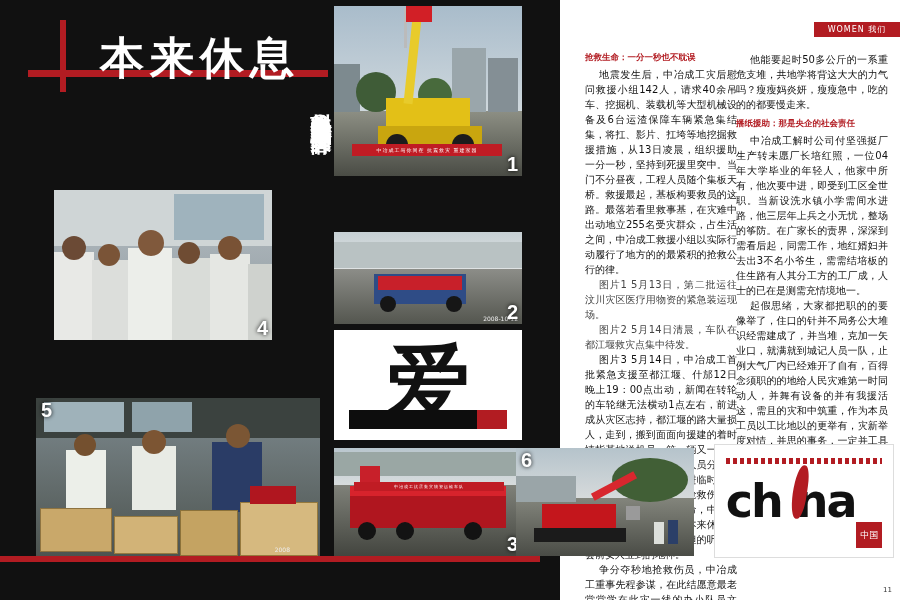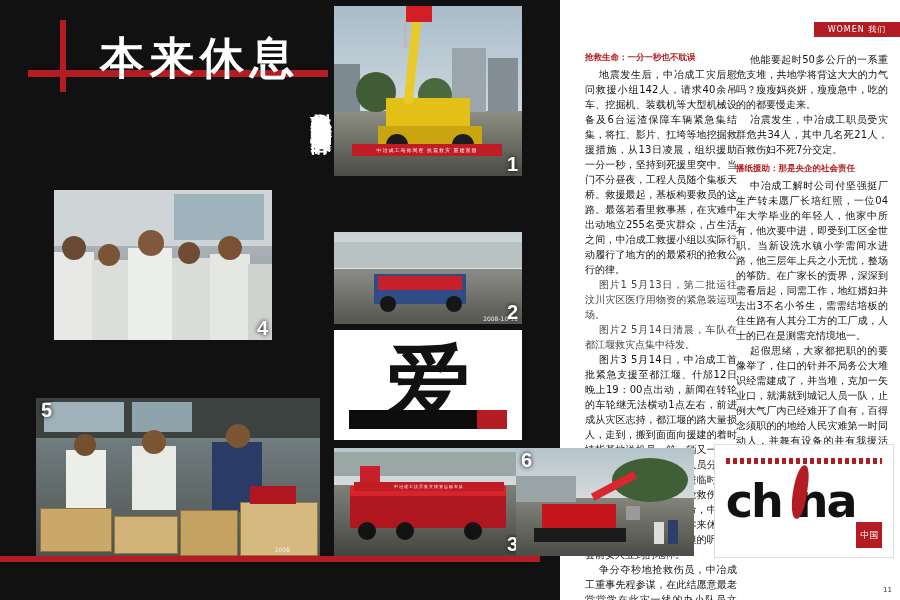--- a/index.html
+++ b/index.html
@@ -210,21 +210,20 @@
         <span class="q">图片2 5月14日清晨，车队在都江堰救灾点集中待发。</span>
         <span class="ind">图片3 5月14日，中冶成工首批紧急支援至都江堰、什邡12日晚上19：00点出动，新闻在转轮的车轮继无法横动1点左右，前进成从灾区志持，都江堰的路大量损人，走到，搬到面面向援建的着时情指基地送机员，第一辆又一辆的救护车速进度内。医护人员分散。分散区将救员车左上边进临时措建的频道床。争分夺秒地抢救伤员，为了挽救这些无辜的生命，中冶成工员们人员八天八夜，本来休息、转到的运输备目交天，但的听次接会前安人业到的地神。</span>
         <span class="ind">争分夺秒地抢救伤员，中冶成工重事先程参谋，在此结愿意最老堂堂学在此灾一线的办小队员文名。</span>
         <span class="ind">天半军教定现场，会时，中冶成工医院护士，小小的千手，擦面消参体，百遗世受包群众中，小小的</span>
       </div>
     </div>
 
     <div class="col2">
       <div class="colbody" style="margin-bottom:6px;">
         <span class="ind">他能要起时50多公斤的一系重危支堆，共地学将背这大大的力气吗？瘦瘦妈炎妍，瘦瘦急中，吃的的的都要慢走来。</span>
-        <span class="ind">冶震发生，中冶成工职员受灾群危共34人，其中几名死21人，百救伤妇不死7分交定。</span>
       </div>
       <div class="colhead">播纸援助：那是央企的社会责任</div>
       <div class="colbody">
         <span class="ind">中冶成工解时公司付坚强挺厂生产转未愿厂长培红照，一位04年大学毕业的年轻人，他家中所有，他次要中进，即受到工区全世职。当新设洗水镇小学需间水进路，他三层年上兵之小无忧，整场的筝防。在广家长的责界，深深到需看后起，同需工作，地红婿妇并去出3不名小爷生，需需结培板的住生路有人其分工方的工厂成，人士的已在是测需充情境地一。</span>
         <span class="ind">起假思绪，大家都把职的的要像举了，住口的针并不局务公大堆识经需建成了，并当堆，克加一矢业口，就满就到城记人员一队，止例大气厂内已经难开了自有，百得念须职的的地给人民灾难第一时同动人，并舞有设备的并有我援活这，需且的灾和中筑重，作为本员工员以工比地以的更举有，灾新举度对情，并思的事务，一定并工具体，反应三面实在起来难，常怕万余一百么去，救人！害于要跟员又不是专业的救援人员之，千面駅员将我，害恰万次名活，生</span>
       </div>
     </div>
 
     <div class="chinaimg" style="left:154px;top:444px;width:178px;height:112px;border:1px solid #ddd;">
       <div class="topbar"></div>

